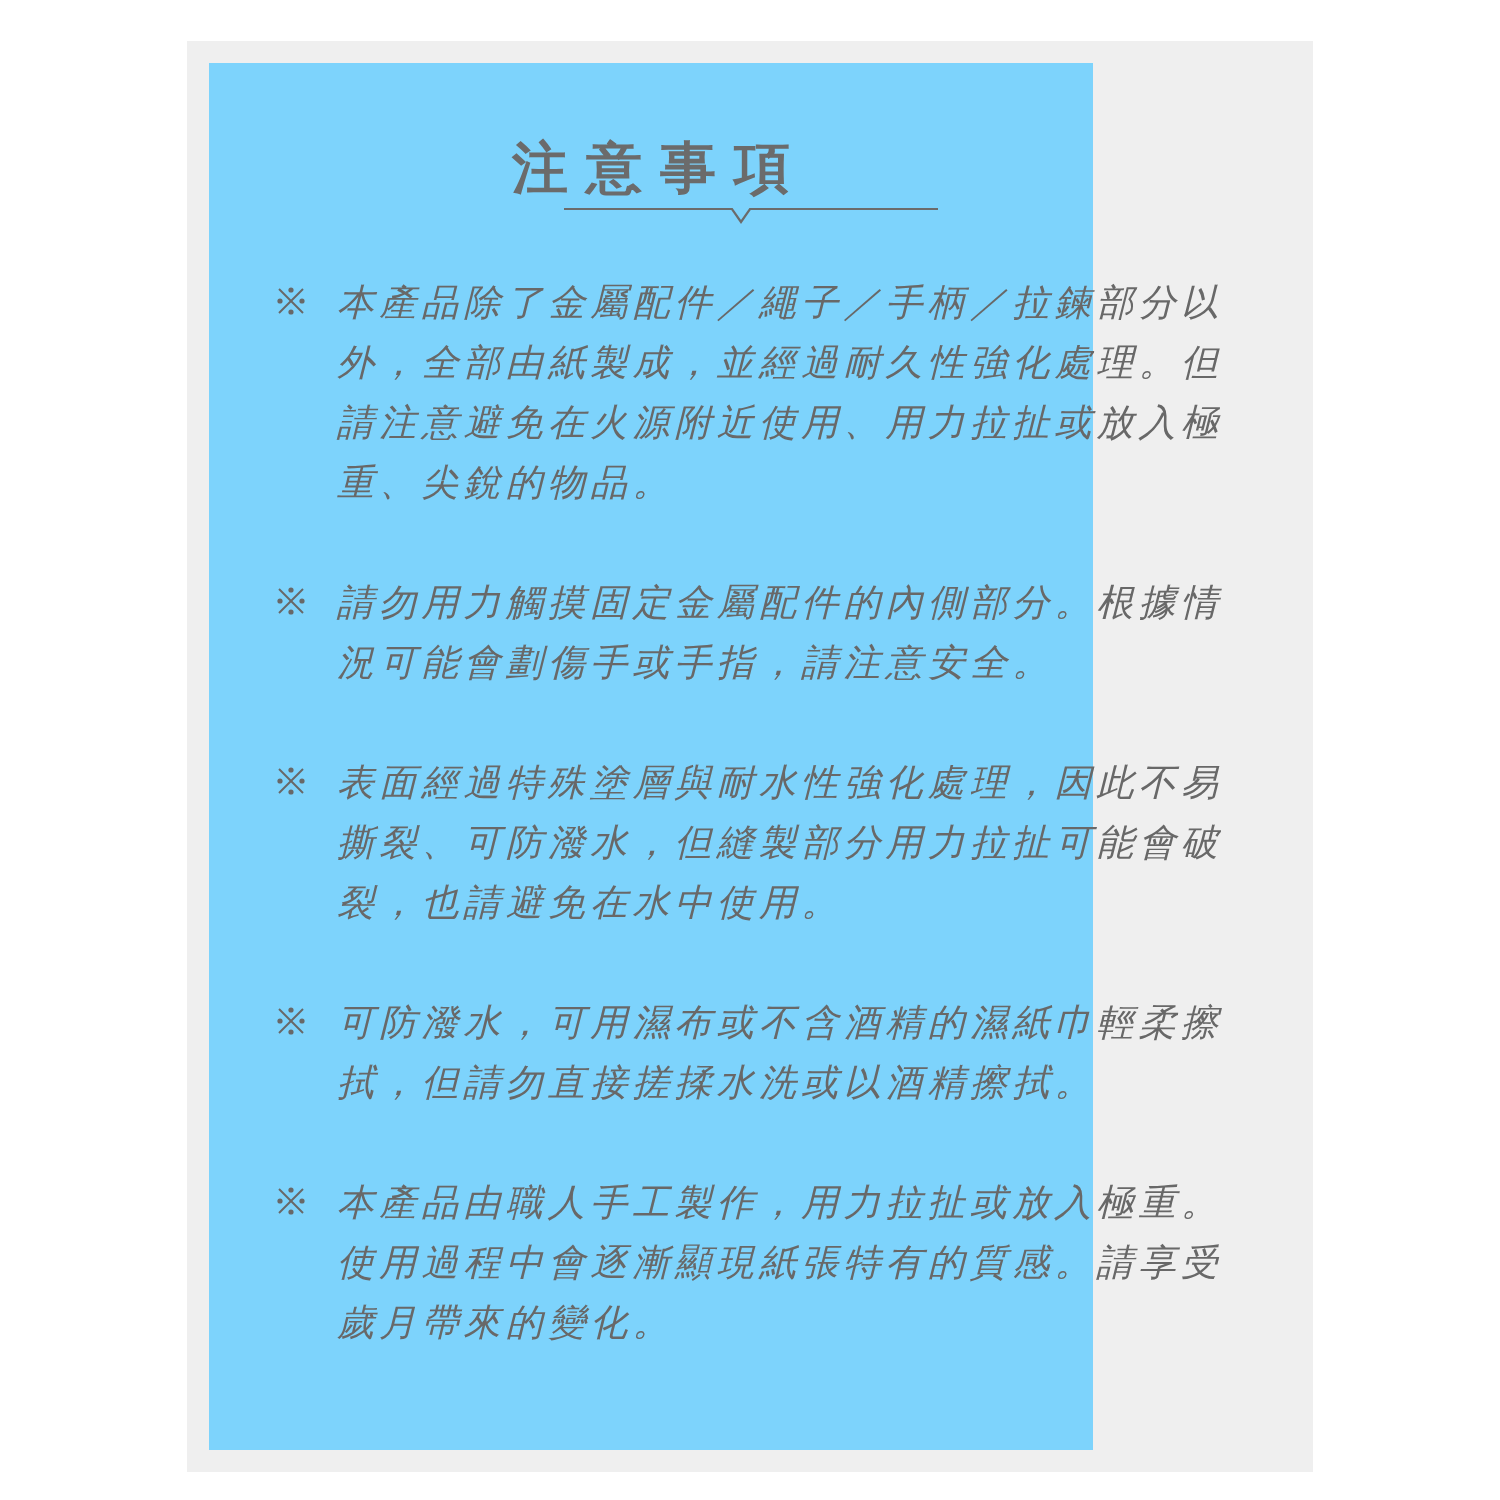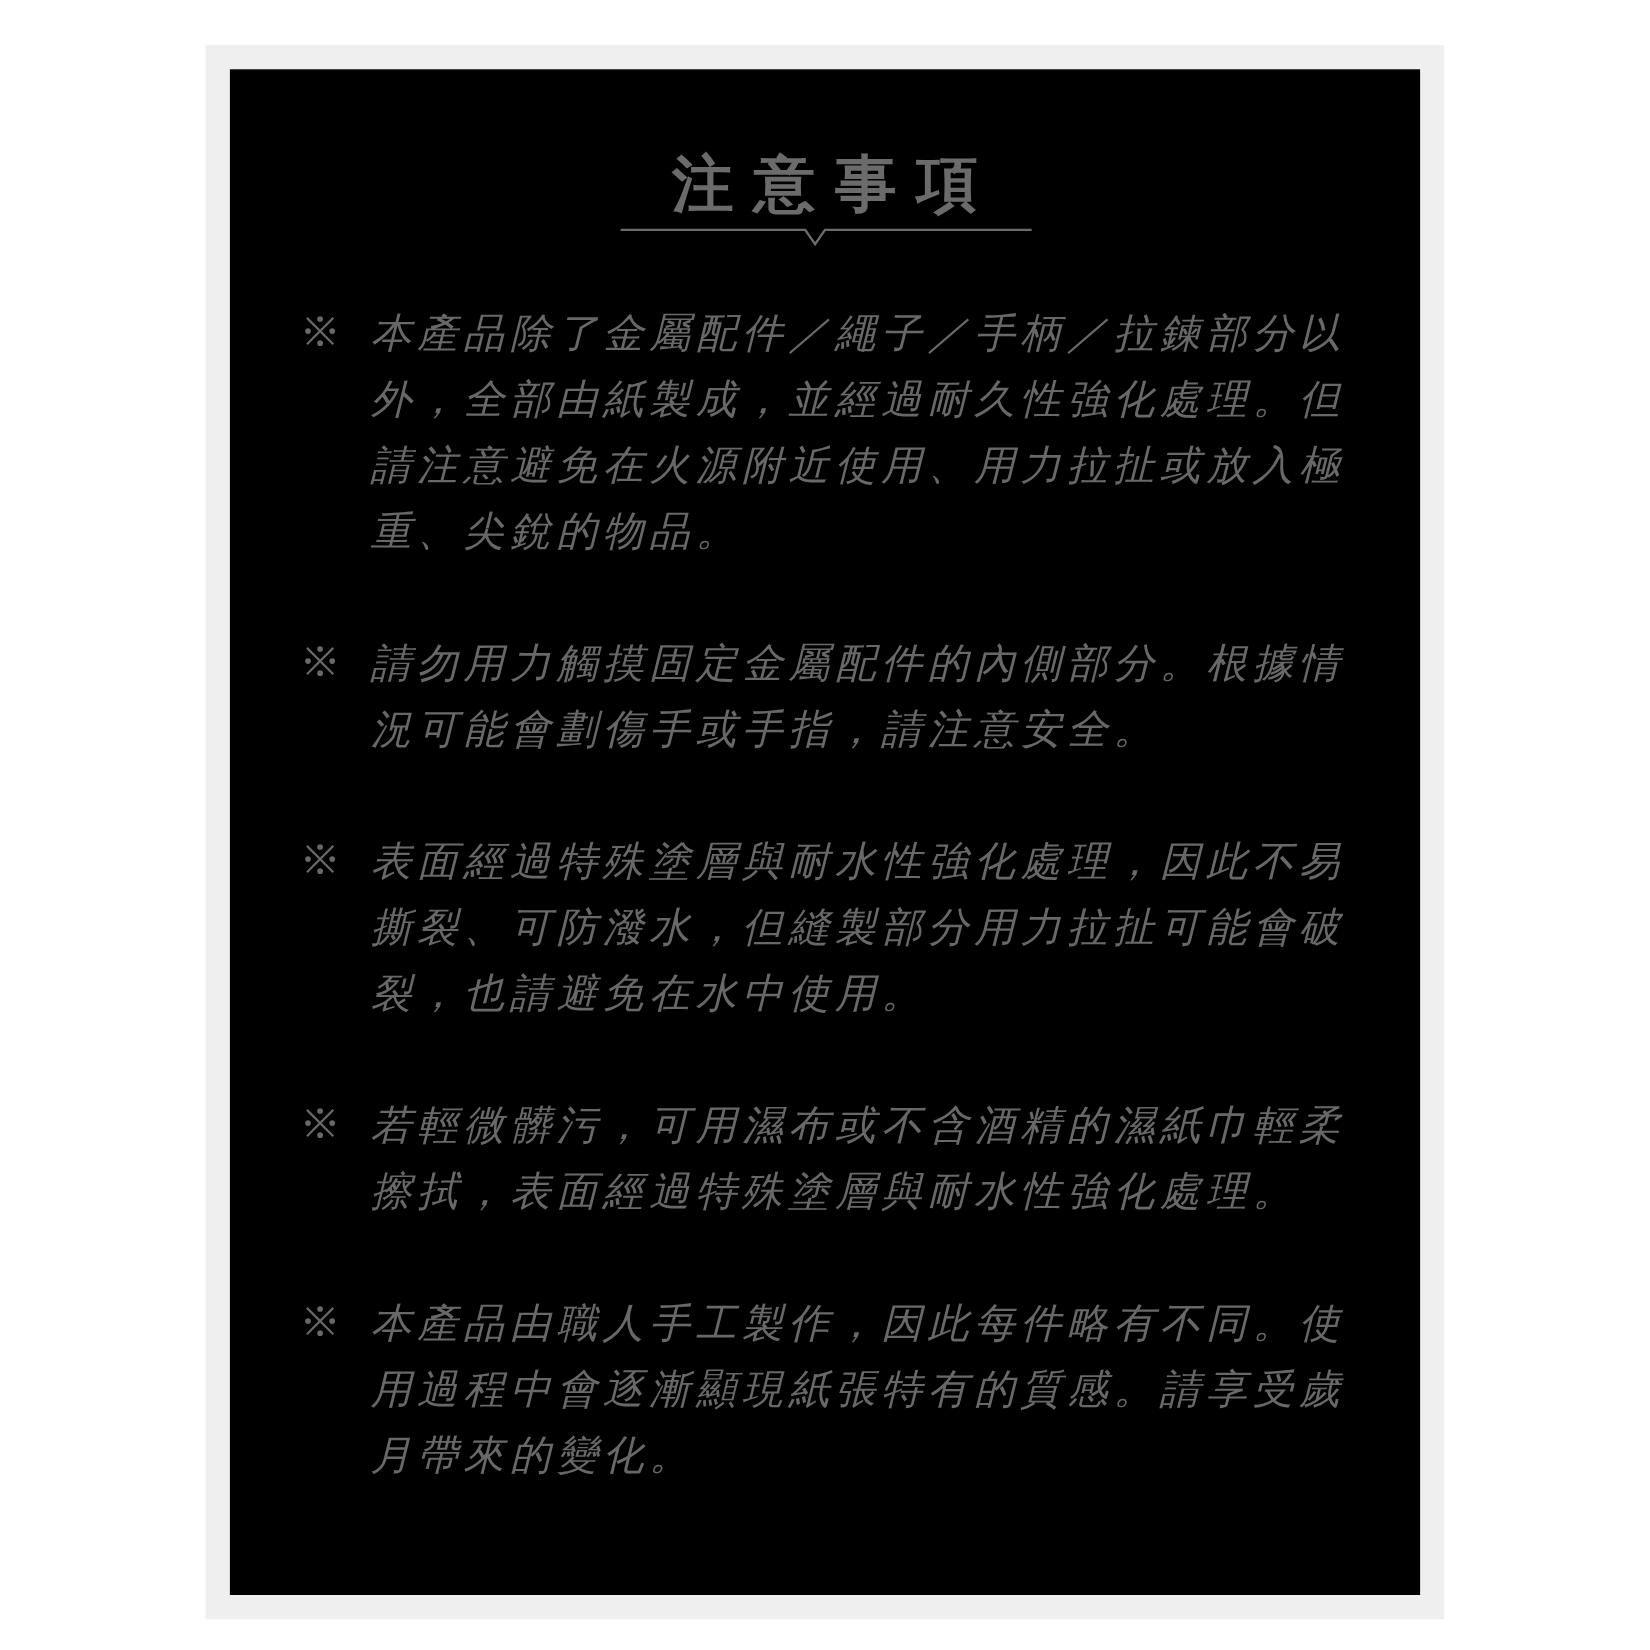--- a/index.html
+++ b/index.html
@@ -20,23 +20,23 @@
       left: 187px;
       top: 41px;
       width: 1126px;
       height: 1431px;
       background: #efefef;
     }
     .inner {
       position: absolute;
       left: 22px;
       top: 22px;
-      width: 1082px;
+      width: 884px;
       height: 1387px;
-      background: #000000;
+      background: #7dd3fc;
     }
     .title {
       position: absolute;
       left: 0;
       width: 100%;
       top: 70px;
       text-align: center;
       font-size: 56px;
       font-weight: bold;
       letter-spacing: 18px;
@@ -131,30 +131,30 @@
 
       <div class="note">
         <svg class="note-mark" viewBox="0 0 36 36">
           <line x1="6" y1="6" x2="30" y2="30" stroke="#686868" stroke-width="2"></line>
           <line x1="30" y1="6" x2="6" y2="30" stroke="#686868" stroke-width="2"></line>
           <circle cx="18" cy="7" r="2.6" fill="#686868"></circle>
           <circle cx="18" cy="29" r="2.6" fill="#686868"></circle>
           <circle cx="7" cy="18" r="2.6" fill="#686868"></circle>
           <circle cx="29" cy="18" r="2.6" fill="#686868"></circle>
         </svg>
-        <div class="note-text">若輕微髒污，可用濕布或不含酒精的濕紙巾輕柔擦拭，表面經過特殊塗層與耐水性強化處理。</div>
+        <div class="note-text">可防潑水，可用濕布或不含酒精的濕紙巾輕柔擦拭，但請勿直接搓揉水洗或以酒精擦拭。</div>
       </div>
 
       <div class="note">
         <svg class="note-mark" viewBox="0 0 36 36">
           <line x1="6" y1="6" x2="30" y2="30" stroke="#686868" stroke-width="2"></line>
           <line x1="30" y1="6" x2="6" y2="30" stroke="#686868" stroke-width="2"></line>
           <circle cx="18" cy="7" r="2.6" fill="#686868"></circle>
           <circle cx="18" cy="29" r="2.6" fill="#686868"></circle>
           <circle cx="7" cy="18" r="2.6" fill="#686868"></circle>
           <circle cx="29" cy="18" r="2.6" fill="#686868"></circle>
         </svg>
-        <div class="note-text">本產品由職人手工製作，因此每件略有不同。使用過程中會逐漸顯現紙張特有的質感。請享受歲月帶來的變化。</div>
+        <div class="note-text">本產品由職人手工製作，用力拉扯或放入極重。使用過程中會逐漸顯現紙張特有的質感。請享受歲月帶來的變化。</div>
       </div>
 
     </div>
   </div>
 </div>
 
 </body></html>

